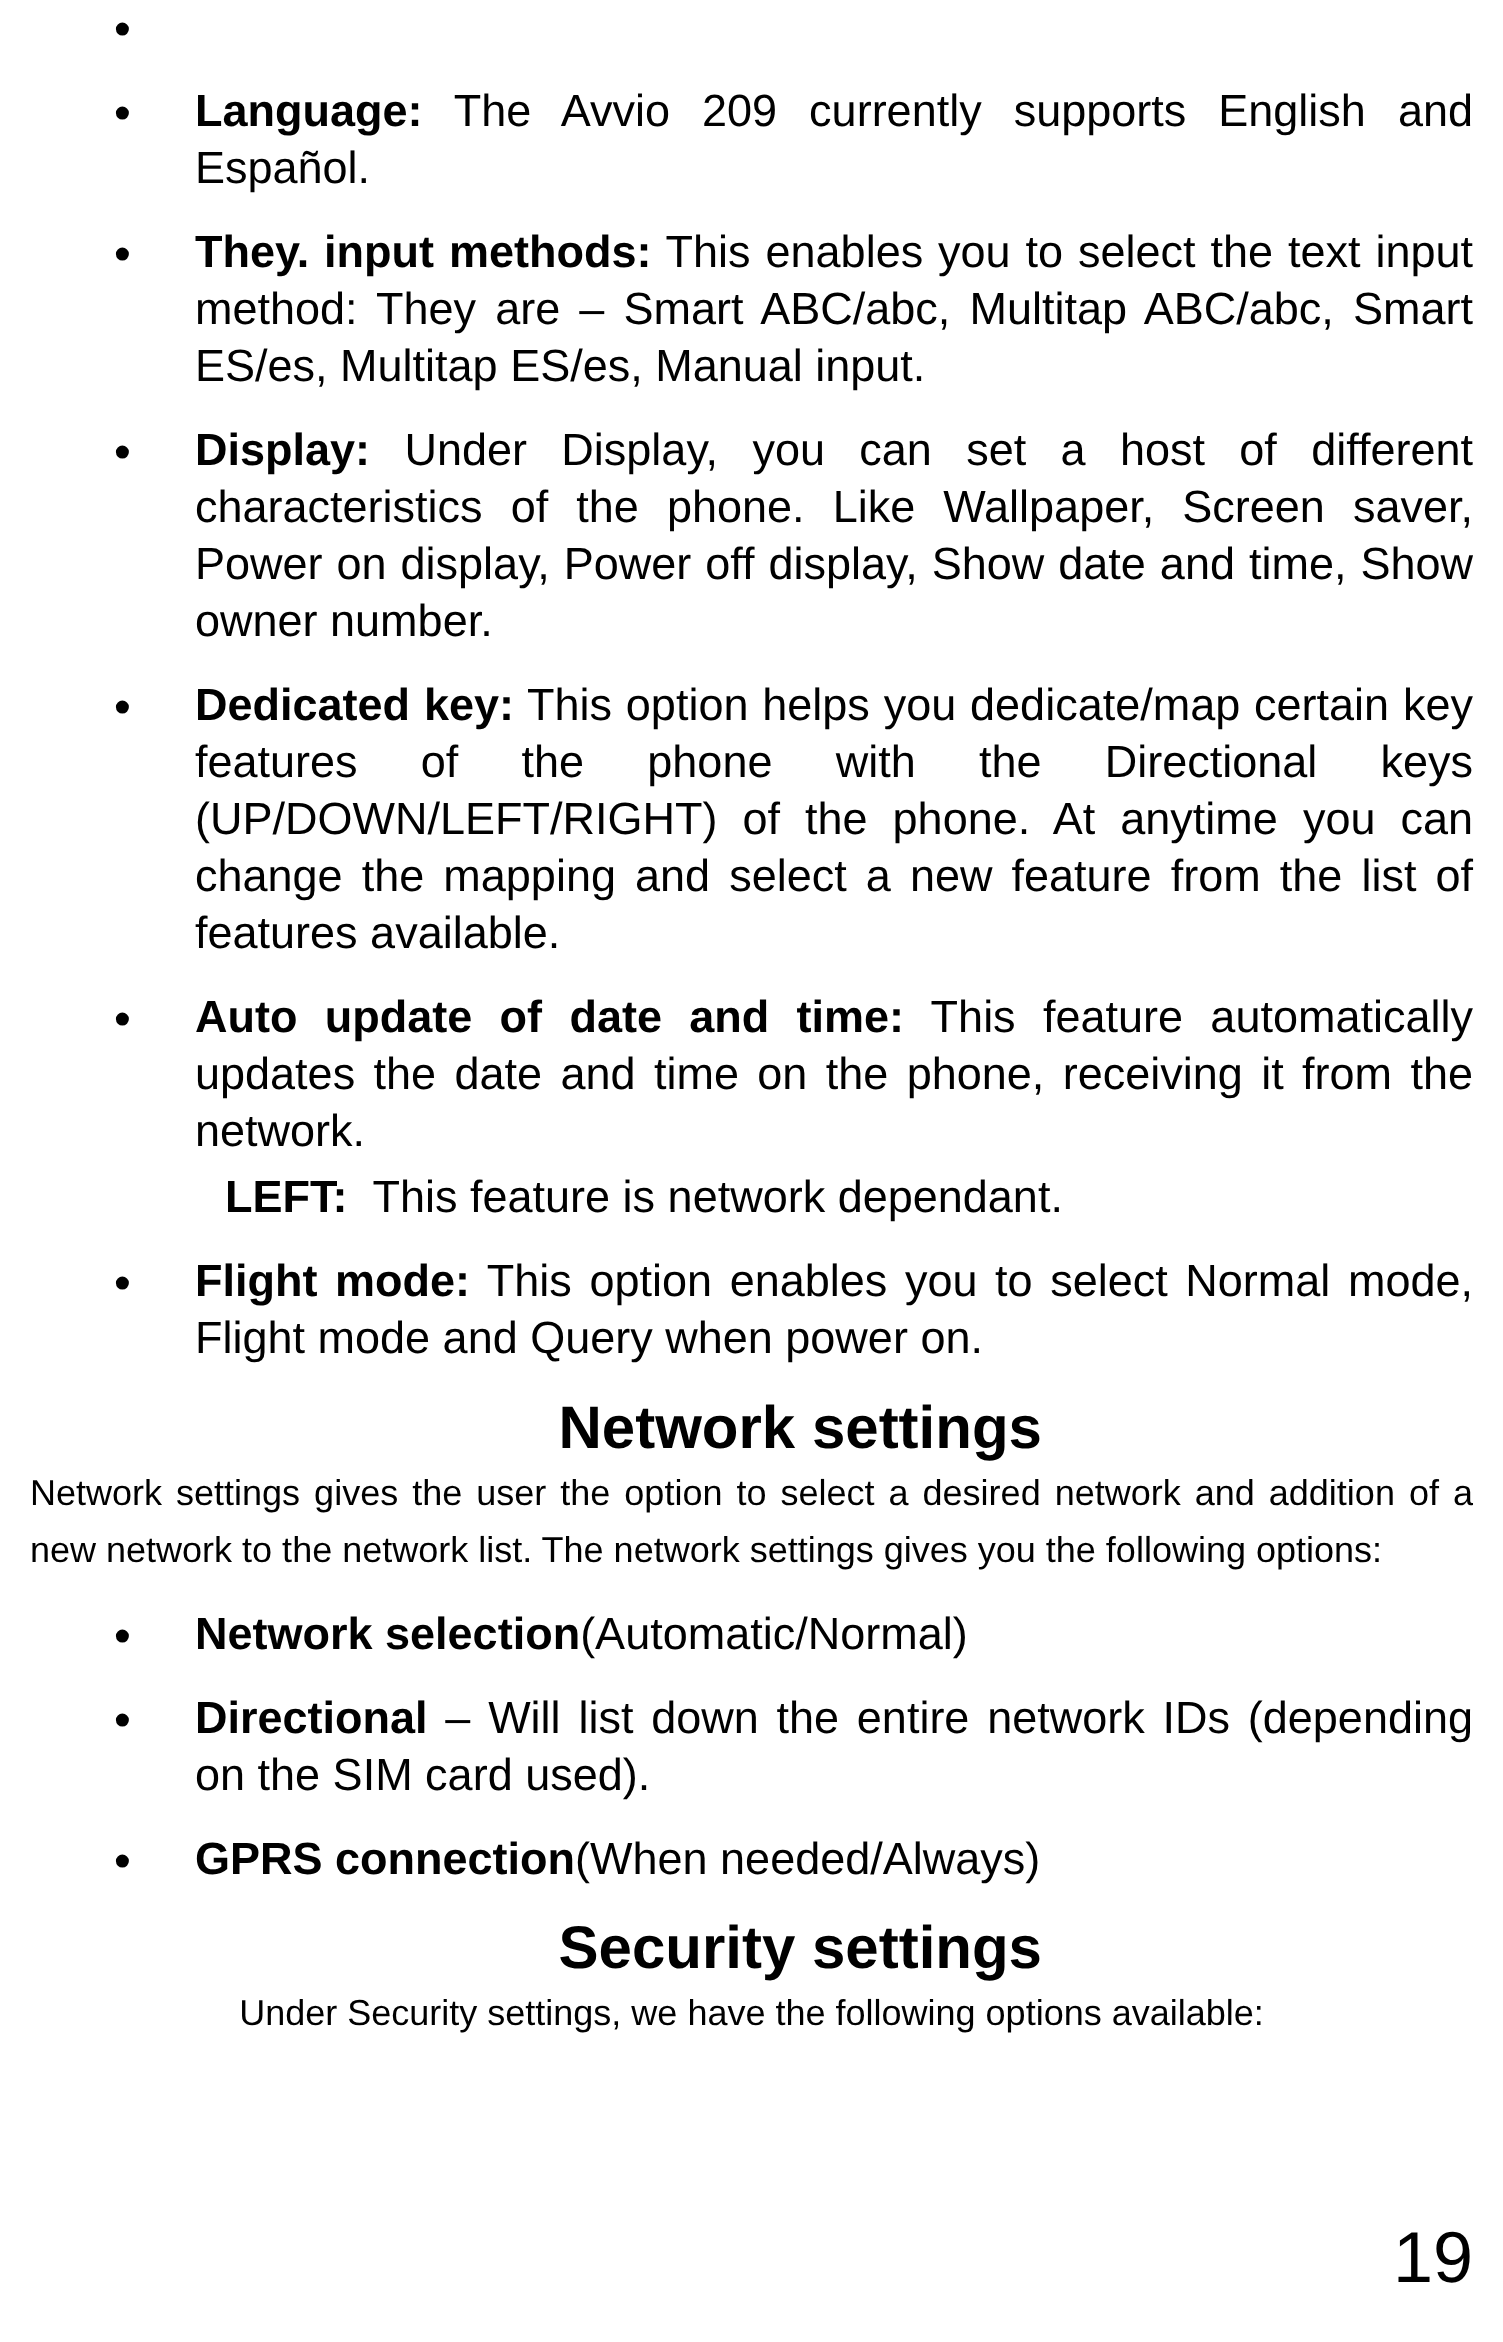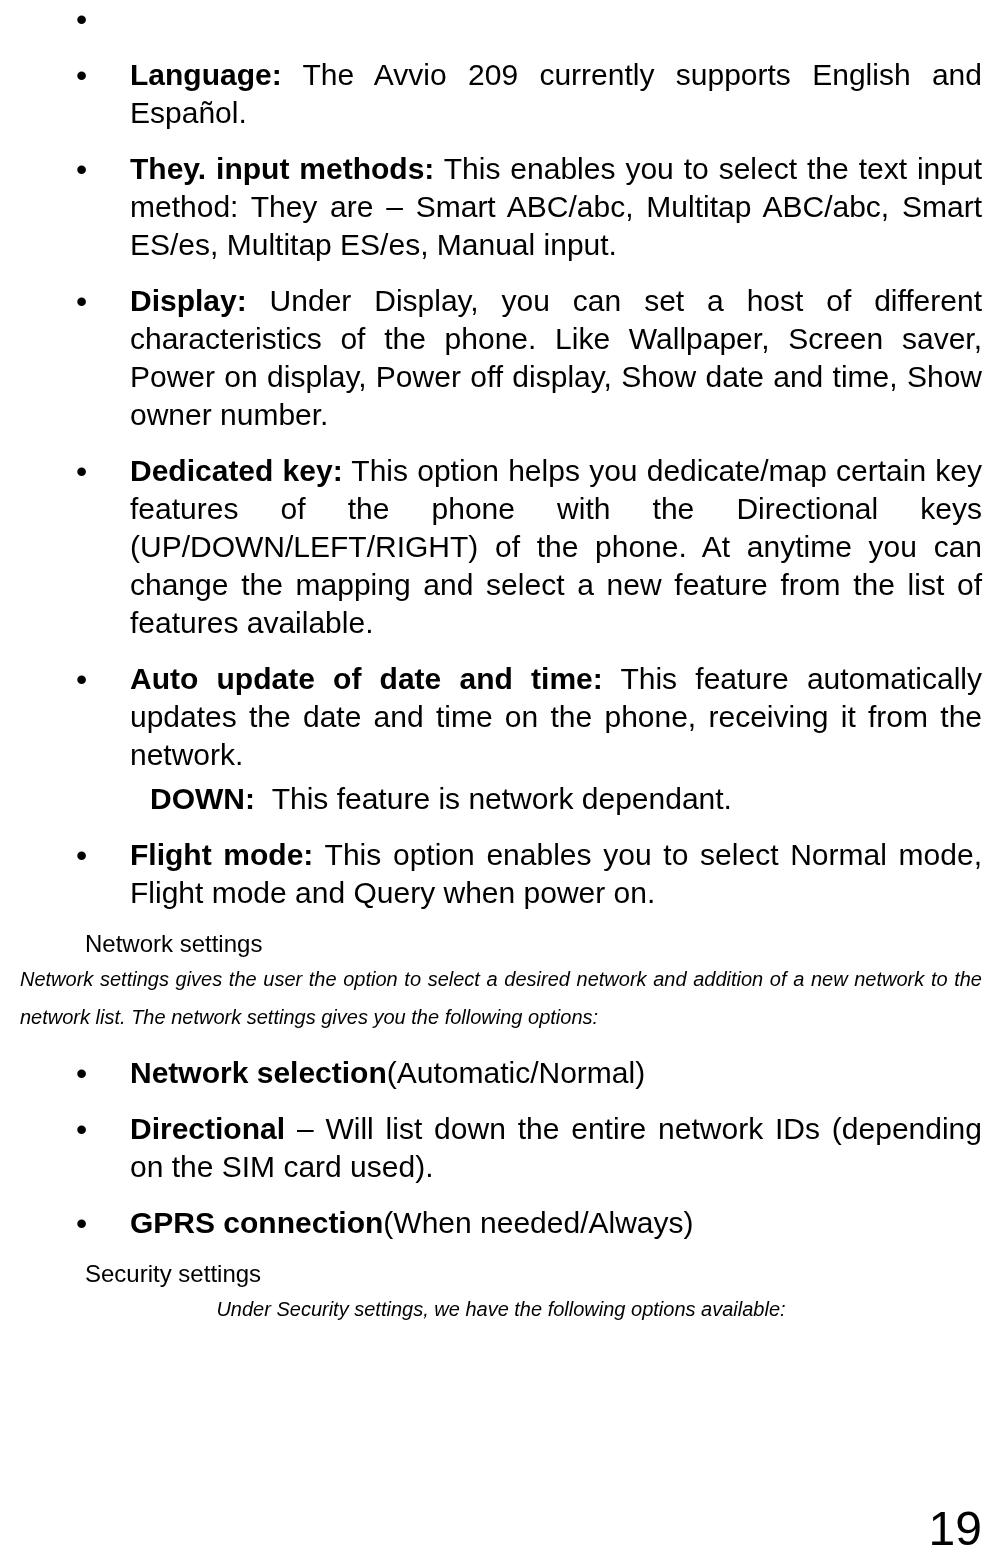--- a/index.html
+++ b/index.html
@@ -43,37 +43,37 @@
     .bold {
       font-weight: bold;
     }
     .note-line {
       padding-left: 130px;
       font-size: 30px;
       line-height: 38px;
       margin-bottom: 18px;
     }
     .section-heading {
-      font-size: 24px;
-      font-weight: normal;
+      font-size: 40px;
+      font-weight: bold;
       padding-left: 65px;
       margin-top: 4px;
       margin-bottom: 2px;
+      text-align: center;
     }
     .section-intro {
-      font-size: 20px;
+      font-size: 24px;
       line-height: 38px;
       text-align: justify;
       margin-bottom: 18px;
       padding: 0 0px;
-      font-style: italic;
     }
     .page-number {
       position: absolute;
-      bottom: 5px;
+      bottom: 28px;
       right: 20px;
       font-size: 48px;
       font-weight: normal;
       margin-left: 41px;
     }
   </style>
 </head>
 <body>
 
 <div class="page">
@@ -108,21 +108,21 @@
     </li>
     <li class="bullet-item" style="margin-bottom:6px;">
       <span class="bullet-dot">•</span>
       <span class="bullet-content">
         <span class="bold">Auto update of date and time:</span><span> This feature automatically updates the date and time on the phone, receiving it from the network.</span>
       </span>
     </li>
   </ul>
 
   <div class="note-line">
-    <span class="bold">DOWN:</span>&nbsp;&nbsp;<span>This feature is network dependant.</span>
+    <span class="bold">LEFT:</span>&nbsp;&nbsp;<span>This feature is network dependant.</span>
   </div>
 
   <ul class="bullet-list">
     <li class="bullet-item">
       <span class="bullet-dot">•</span>
       <span class="bullet-content">
         <span class="bold">Flight mode:</span><span> This option enables you to select Normal mode, Flight mode and Query when power on.</span>
       </span>
     </li>
   </ul>

